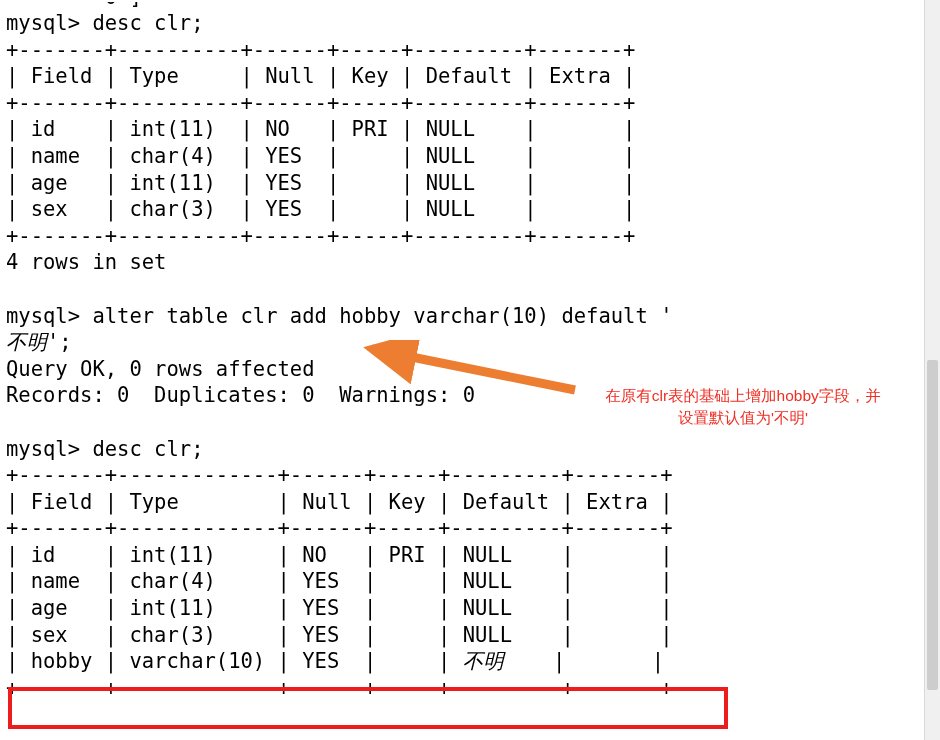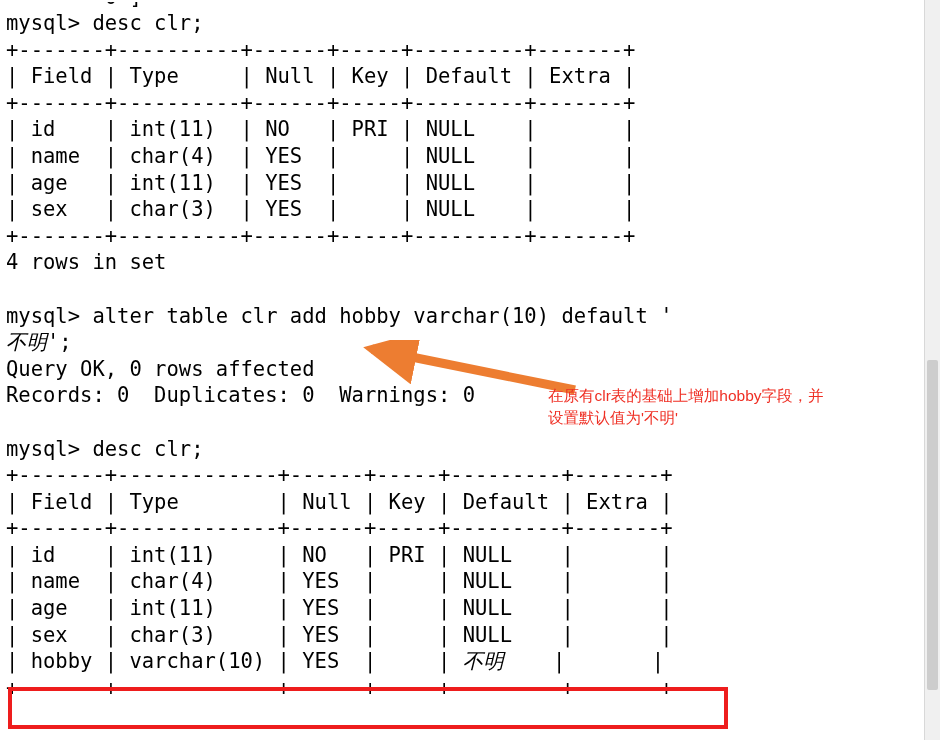--- a/index.html
+++ b/index.html
@@ -50,20 +50,21 @@
     font-family: "Liberation Sans", sans-serif;
     font-size: 15.5px;
     line-height: 22px;
     white-space: pre-line;
     letter-spacing: 0px;
   }
   #annotation-text {
     left: 548px;
     top: 385px;
     width: 390px;
+    text-align: center;
   }
   
   #arrow {
     position: absolute;
     left: 360px;
     top: 340px;
     width: 220px;
     height: 60px;
     pointer-events: none;
   }

